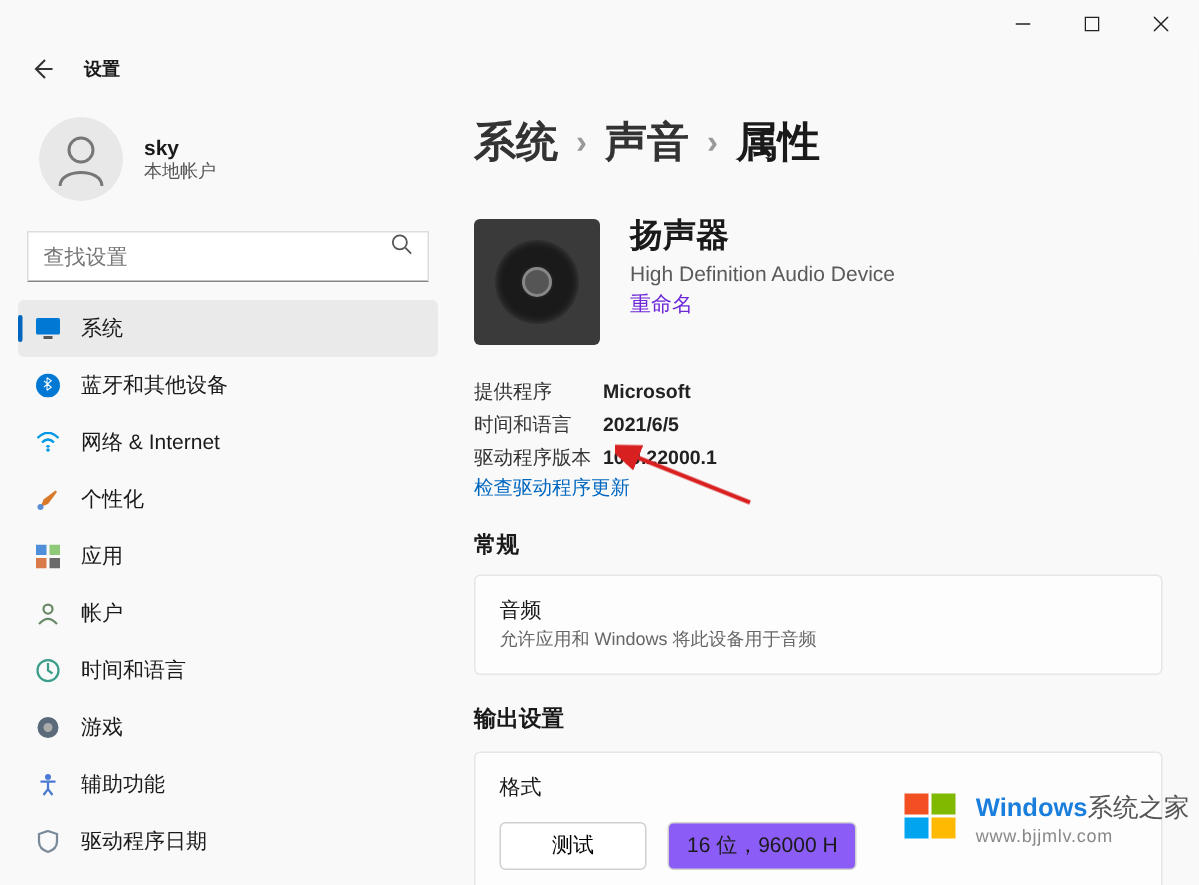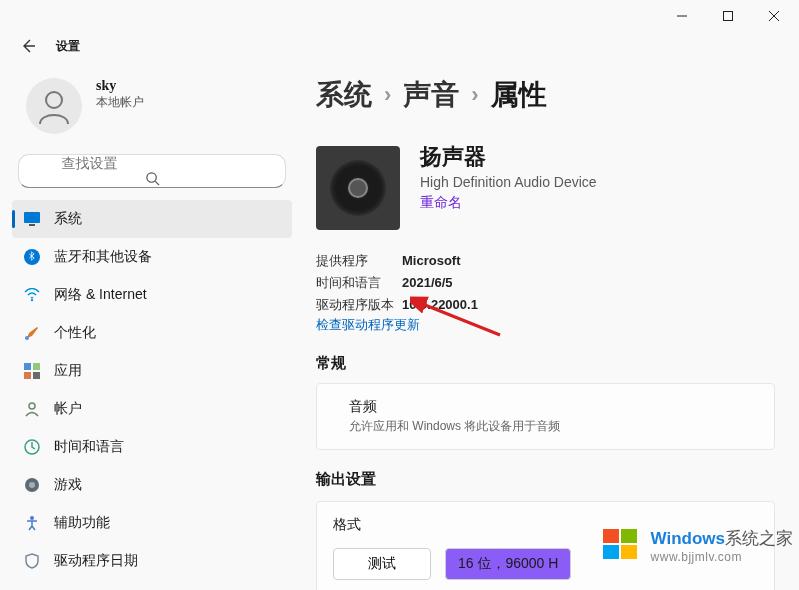--- a/index.html
+++ b/index.html
@@ -6,25 +6,25 @@
 body { font-family: "Segoe UI", "Microsoft YaHei", sans-serif; font-size: 14px; color: #1a1a1a; background: #f3f3f3; width: 799px; height: 590px; overflow: hidden; position: relative; }
 .window { width: 799px; height: 590px; background: #f9f9f9; display: flex; flex-direction: column; }
 .titlebar { height: 32px; display: flex; align-items: center; justify-content: flex-end; padding: 0 2px; background: #f9f9f9; }
 .titlebar .controls { display: flex; }
 .titlebar .ctrl { width: 46px; height: 32px; display: flex; align-items: center; justify-content: center; color: #333; cursor: pointer; }
 .topbar { display: flex; align-items: center; gap: 16px; padding: 2px 16px 6px 16px; }
 .back-btn { width: 24px; height: 24px; display: flex; align-items: center; justify-content: center; cursor: pointer; color: #333; }
 .app-title { font-size: 12px; font-weight: 600; }
 .body { flex: 1; display: flex; overflow: hidden; }
 .sidebar { width: 300px; padding: 10px 8px 0 12px; display: flex; flex-direction: column; }
-.user { display: flex; align-items: flex-start; gap: 14px; padding: 4px 14px 16px 14px; font-family: Liberation Serif, serif; }
+.user { display: flex; align-items: center; gap: 14px; padding: 4px 14px 16px 14px; }
 .avatar { width: 56px; height: 56px; border-radius: 50%; background: #e8e8e8; display: flex; align-items: center; justify-content: center; color: #6a6a6a; }
 .user-name { font-weight: 600; font-size: 14px; }
 .user-sub { font-size: 12px; color: #555; }
-.searchbox { display: flex; align-items: center; background: #fff; border: 1px solid #ddd; border-bottom: 1px solid #888; border-radius: 11px; height: 34px; padding: 0 10px; margin: 4px 6px 12px 6px; flex-direction: column; }
+.searchbox { display: flex; background: #fff; border: 1px solid #ddd; border-bottom: 1px solid #888; border-radius: 0; height: 34px; padding: 0 10px; margin: 4px 6px 12px 6px; }
 .searchbox input { flex: 1; border: none; outline: none; font-size: 14px; background: transparent; }
 .searchbox .sicon { color: #555; }
 .nav { display: flex; flex-direction: column; }
 .nav-item { display: flex; align-items: center; gap: 14px; height: 38px; padding: 0 12px; border-radius: 4px; cursor: pointer; position: relative; }
 .nav-item.active { background: #eaeaea; }
 .nav-item.active::before { content: ""; position: absolute; left: 0; top: 10px; bottom: 10px; width: 3px; background: #0067c0; border-radius: 2px; }
 .nav-item .nicon { width: 16px; height: 16px; display: flex; align-items: center; justify-content: center; font-size: 14px; }
 .main { flex: 1; padding: 12px 24px 0 16px; overflow-y: auto; }
 .breadcrumb { display: flex; align-items: center; gap: 12px; font-size: 28px; font-weight: 600; margin-bottom: 28px; }
 .crumb { color: #333; }
@@ -36,21 +36,21 @@
 .speaker { width: 56px; height: 56px; background: #1a1a1a; border-radius: 50%; display: flex; align-items: center; justify-content: center; position: relative; box-shadow: inset 0 0 6px rgba(255,255,255,0.2); }
 .speaker::after { content: ""; width: 16px; height: 16px; background: #555; border-radius: 50%; box-shadow: 0 0 0 2px #888, 0 0 4px rgba(255,255,255,0.3); }
 .device-title { font-size: 22px; font-weight: 600; }
 .device-sub { color: #5a5a5a; font-size: 14px; margin-top: 2px; }
 .rename { color: #6d28d9; font-size: 14px; margin-top: 4px; cursor: pointer; }
 .kv { display: flex; font-size: 13px; line-height: 22px; }
 .kv .k { width: 86px; color: #333; }
 .kv .v { font-weight: 600; color: #222; }
 .linktxt { color: #0067c0; font-size: 13px; margin-top: 0; cursor: pointer; }
 .section-title { font-size: 15px; font-weight: 600; margin: 20px 0 10px 0; }
-.card { background: #fdfdfd; border: 1px solid #e6e6e6; border-radius: 4px; padding: 14px 32px; display: flex; align-items: center; justify-content: space-between; }
+.card { background: #fdfdfd; border: 1px solid #e6e6e6; border-radius: 4px; padding: 14px 16px; display: flex; align-items: center; justify-content: space-between; }
 .card .ctext .ct { font-size: 14px; color: #1a1a1a; }
 .card .ctext .cd { font-size: 12px; color: #666; margin-top: 2px; }
 .pillbtn { background: #fff; border: 1px solid #d0d0d0; border-radius: 4px; padding: 6px 28px; font-size: 14px; cursor: pointer; }
 .outcard { background: #fdfdfd; border: 1px solid #e6e6e6; border-radius: 4px; padding: 14px 16px; margin-top: 12px; }
 .outrow { display: flex; align-items: center; gap: 14px; margin-top: 14px; }
 .outbtn { background: #fff; border: 1px solid #d0d0d0; border-radius: 4px; padding: 6px 34px; font-size: 14px; cursor: pointer; }
 .fmtbox { border: 1px solid #d0d0d0; border-radius: 4px; padding: 6px 12px; font-size: 14px; background: #8b5cf6; min-width: 110px; }
 .arrow-overlay { position: absolute; left: 410px; top: 295px; pointer-events: none; }
 .watermark { position: absolute; right: 6px; bottom: 23px; display: flex; align-items: center; gap: 8px; pointer-events: none; }
 .wm-icon { width: 44px; height: 44px; }

